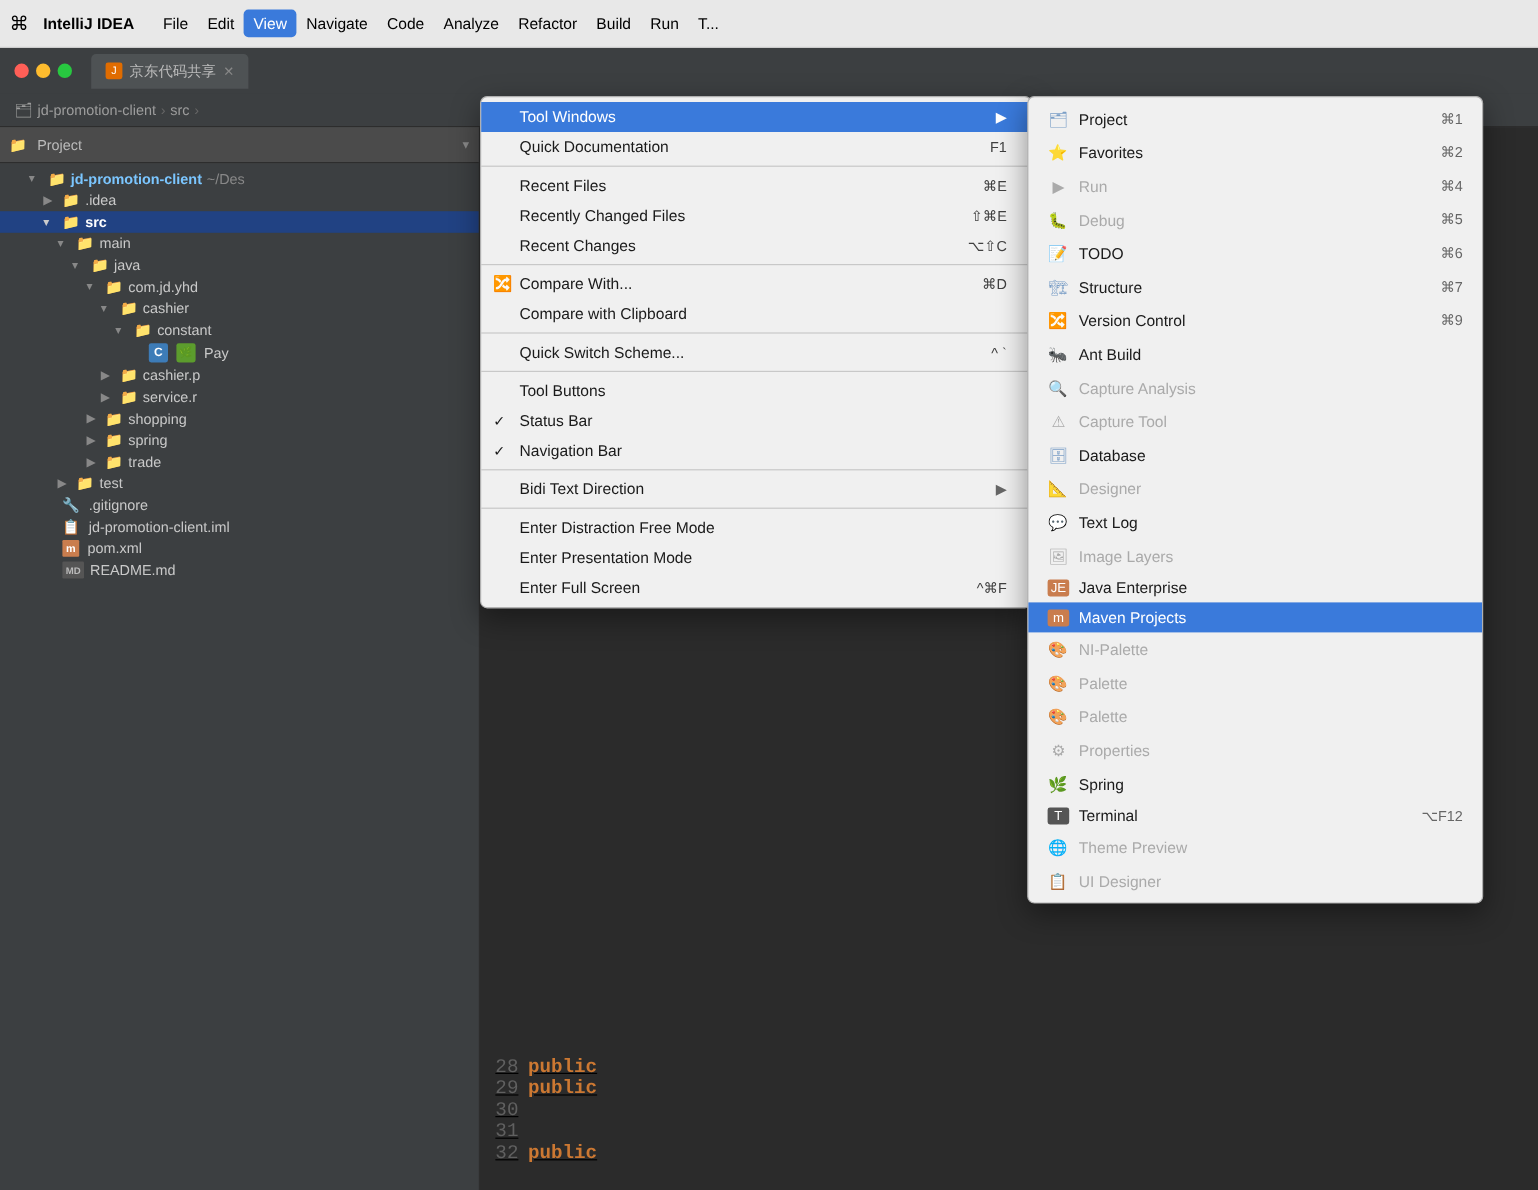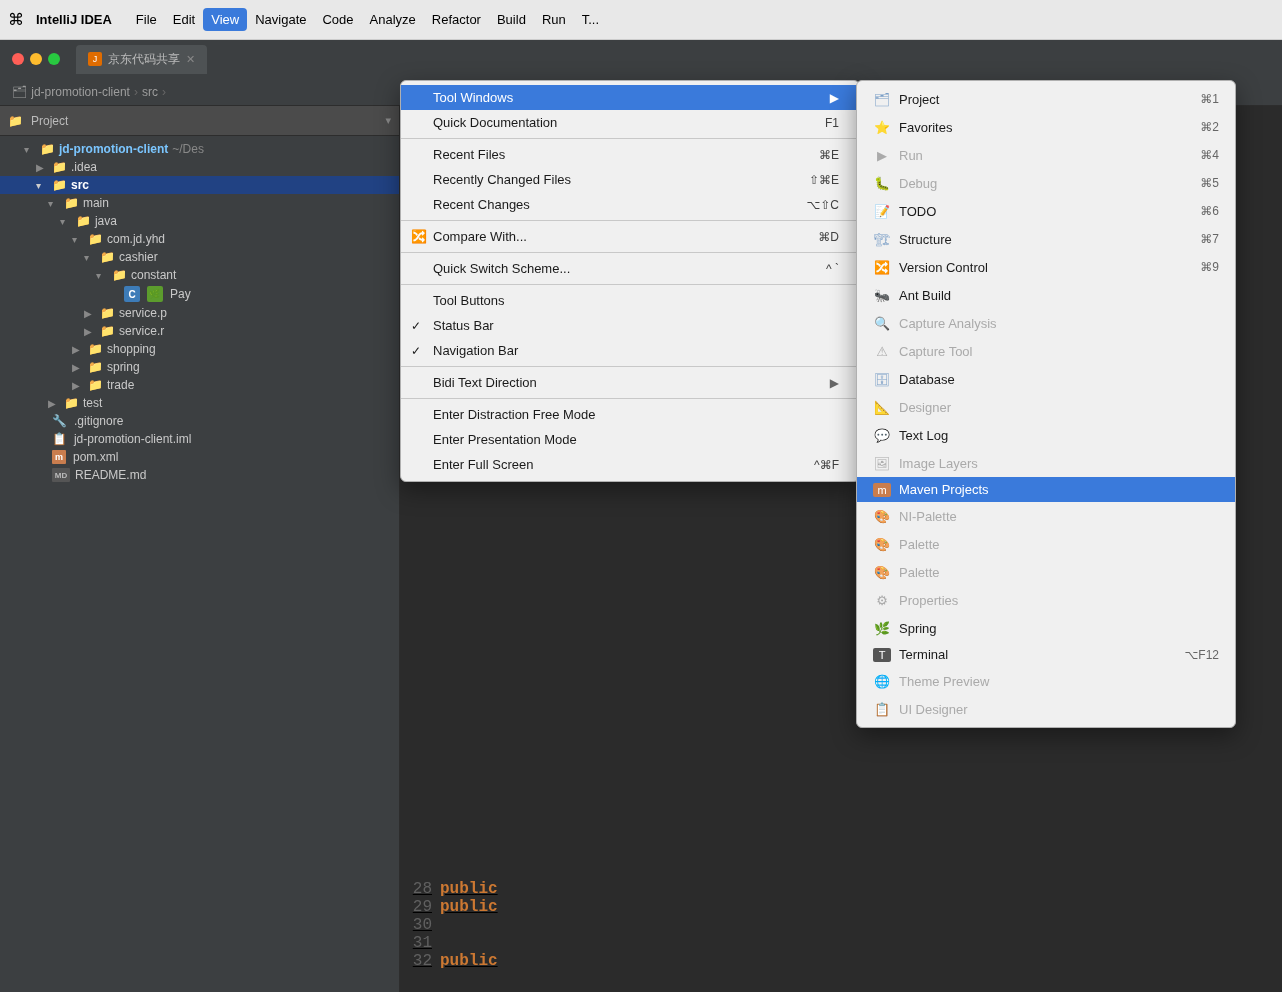--- a/index.html
+++ b/index.html
@@ -433,21 +433,21 @@
           <span style="width:12px;display:inline-block;"></span>
           <span style="display:inline-flex;align-items:center;justify-content:center;width:16px;height:16px;background:#3d7cb8;color:#fff;font-size:10px;font-weight:700;border-radius:2px;margin-right:3px;">C</span>
           <span style="display:inline-flex;align-items:center;justify-content:center;width:16px;height:16px;background:#5c9c2d;color:#fff;font-size:9px;font-weight:700;border-radius:2px;margin-right:3px;">🌿</span>
           <span>Pay</span>
         </div>
 
         <div class="tree-item">
           <span style="width:72px;display:inline-block;"></span>
           <span class="tree-arrow">▶</span>
           <span>📁</span>
-          <span>service.p</span>
+          <span>cashier.p</span>
         </div>
 
         <div class="tree-item">
           <span style="width:72px;display:inline-block;"></span>
           <span class="tree-arrow">▶</span>
           <span>📁</span>
           <span>service.r</span>
         </div>
 
         <div class="tree-item">
@@ -567,20 +567,23 @@
     </div>
 
     <div class="menu-separator"></div>
 
     <div class="menu-item">
       <span style="position:absolute;left:10px;font-size:13px;">🔀</span>
       <span>Compare With...</span>
       <span class="menu-item-shortcut">⌘D</span>
     </div>
 
+    <div class="menu-item">
+      <span>Compare with Clipboard</span>
+    </div>
 
     <div class="menu-separator"></div>
 
     <div class="menu-item">
       <span>Quick Switch Scheme...</span>
       <span class="menu-item-shortcut">^ `</span>
     </div>
 
     <div class="menu-separator"></div>
 
@@ -696,20 +699,24 @@
     <div class="submenu-item">
       <span class="submenu-icon" style="color:#5ab050;">💬</span>
       <span class="submenu-label">Text Log</span>
     </div>
 
     <div class="submenu-item disabled">
       <span class="submenu-icon" style="color:#aaa;">🖼</span>
       <span class="submenu-label">Image Layers</span>
     </div>
 
+    <div class="submenu-item">
+      <span class="submenu-icon" style="font-size:11px;background:#c97d4e;color:#fff;width:18px;height:14px;border-radius:2px;display:flex;align-items:center;justify-content:center;">JE</span>
+      <span class="submenu-label">Java Enterprise</span>
+    </div>
 
     <div class="submenu-item highlighted">
       <span class="submenu-icon" style="font-size:11px;background:#c97d4e;color:#fff;width:18px;height:14px;border-radius:2px;display:flex;align-items:center;justify-content:center;">m</span>
       <span class="submenu-label">Maven Projects</span>
     </div>
 
     <div class="submenu-item disabled">
       <span class="submenu-icon" style="color:#aaa;">🎨</span>
       <span class="submenu-label">NI-Palette</span>
     </div>

